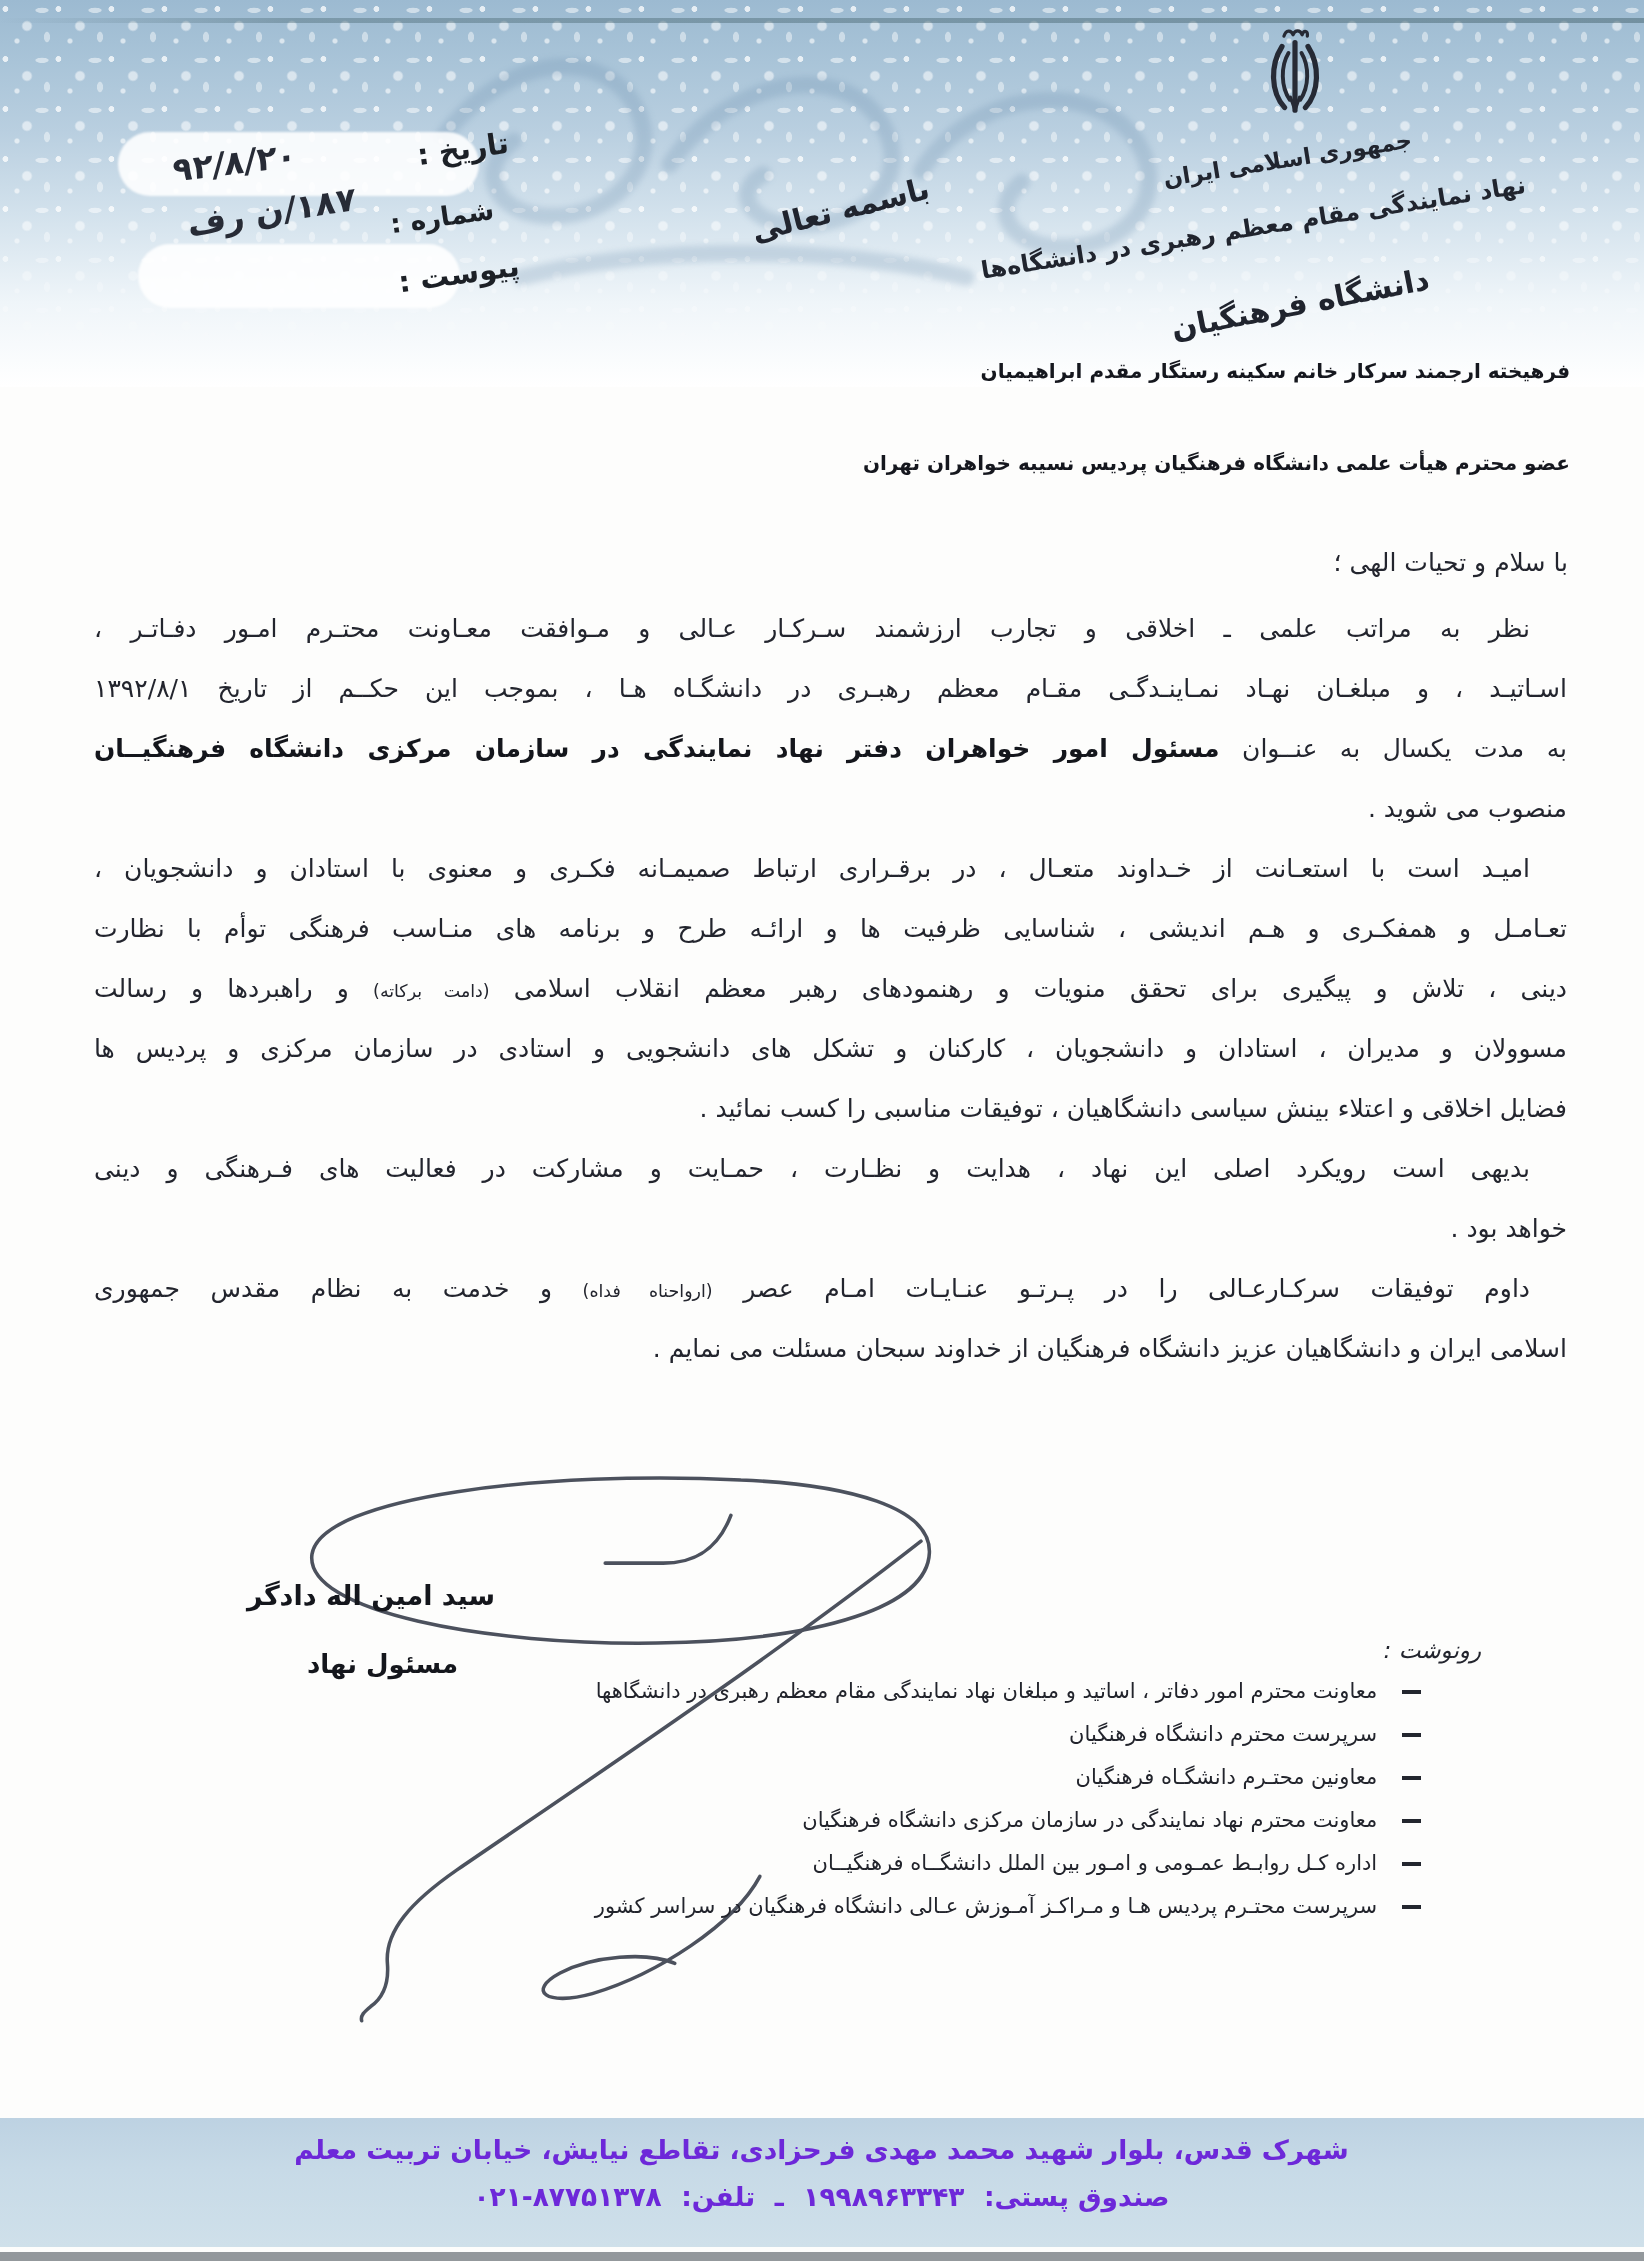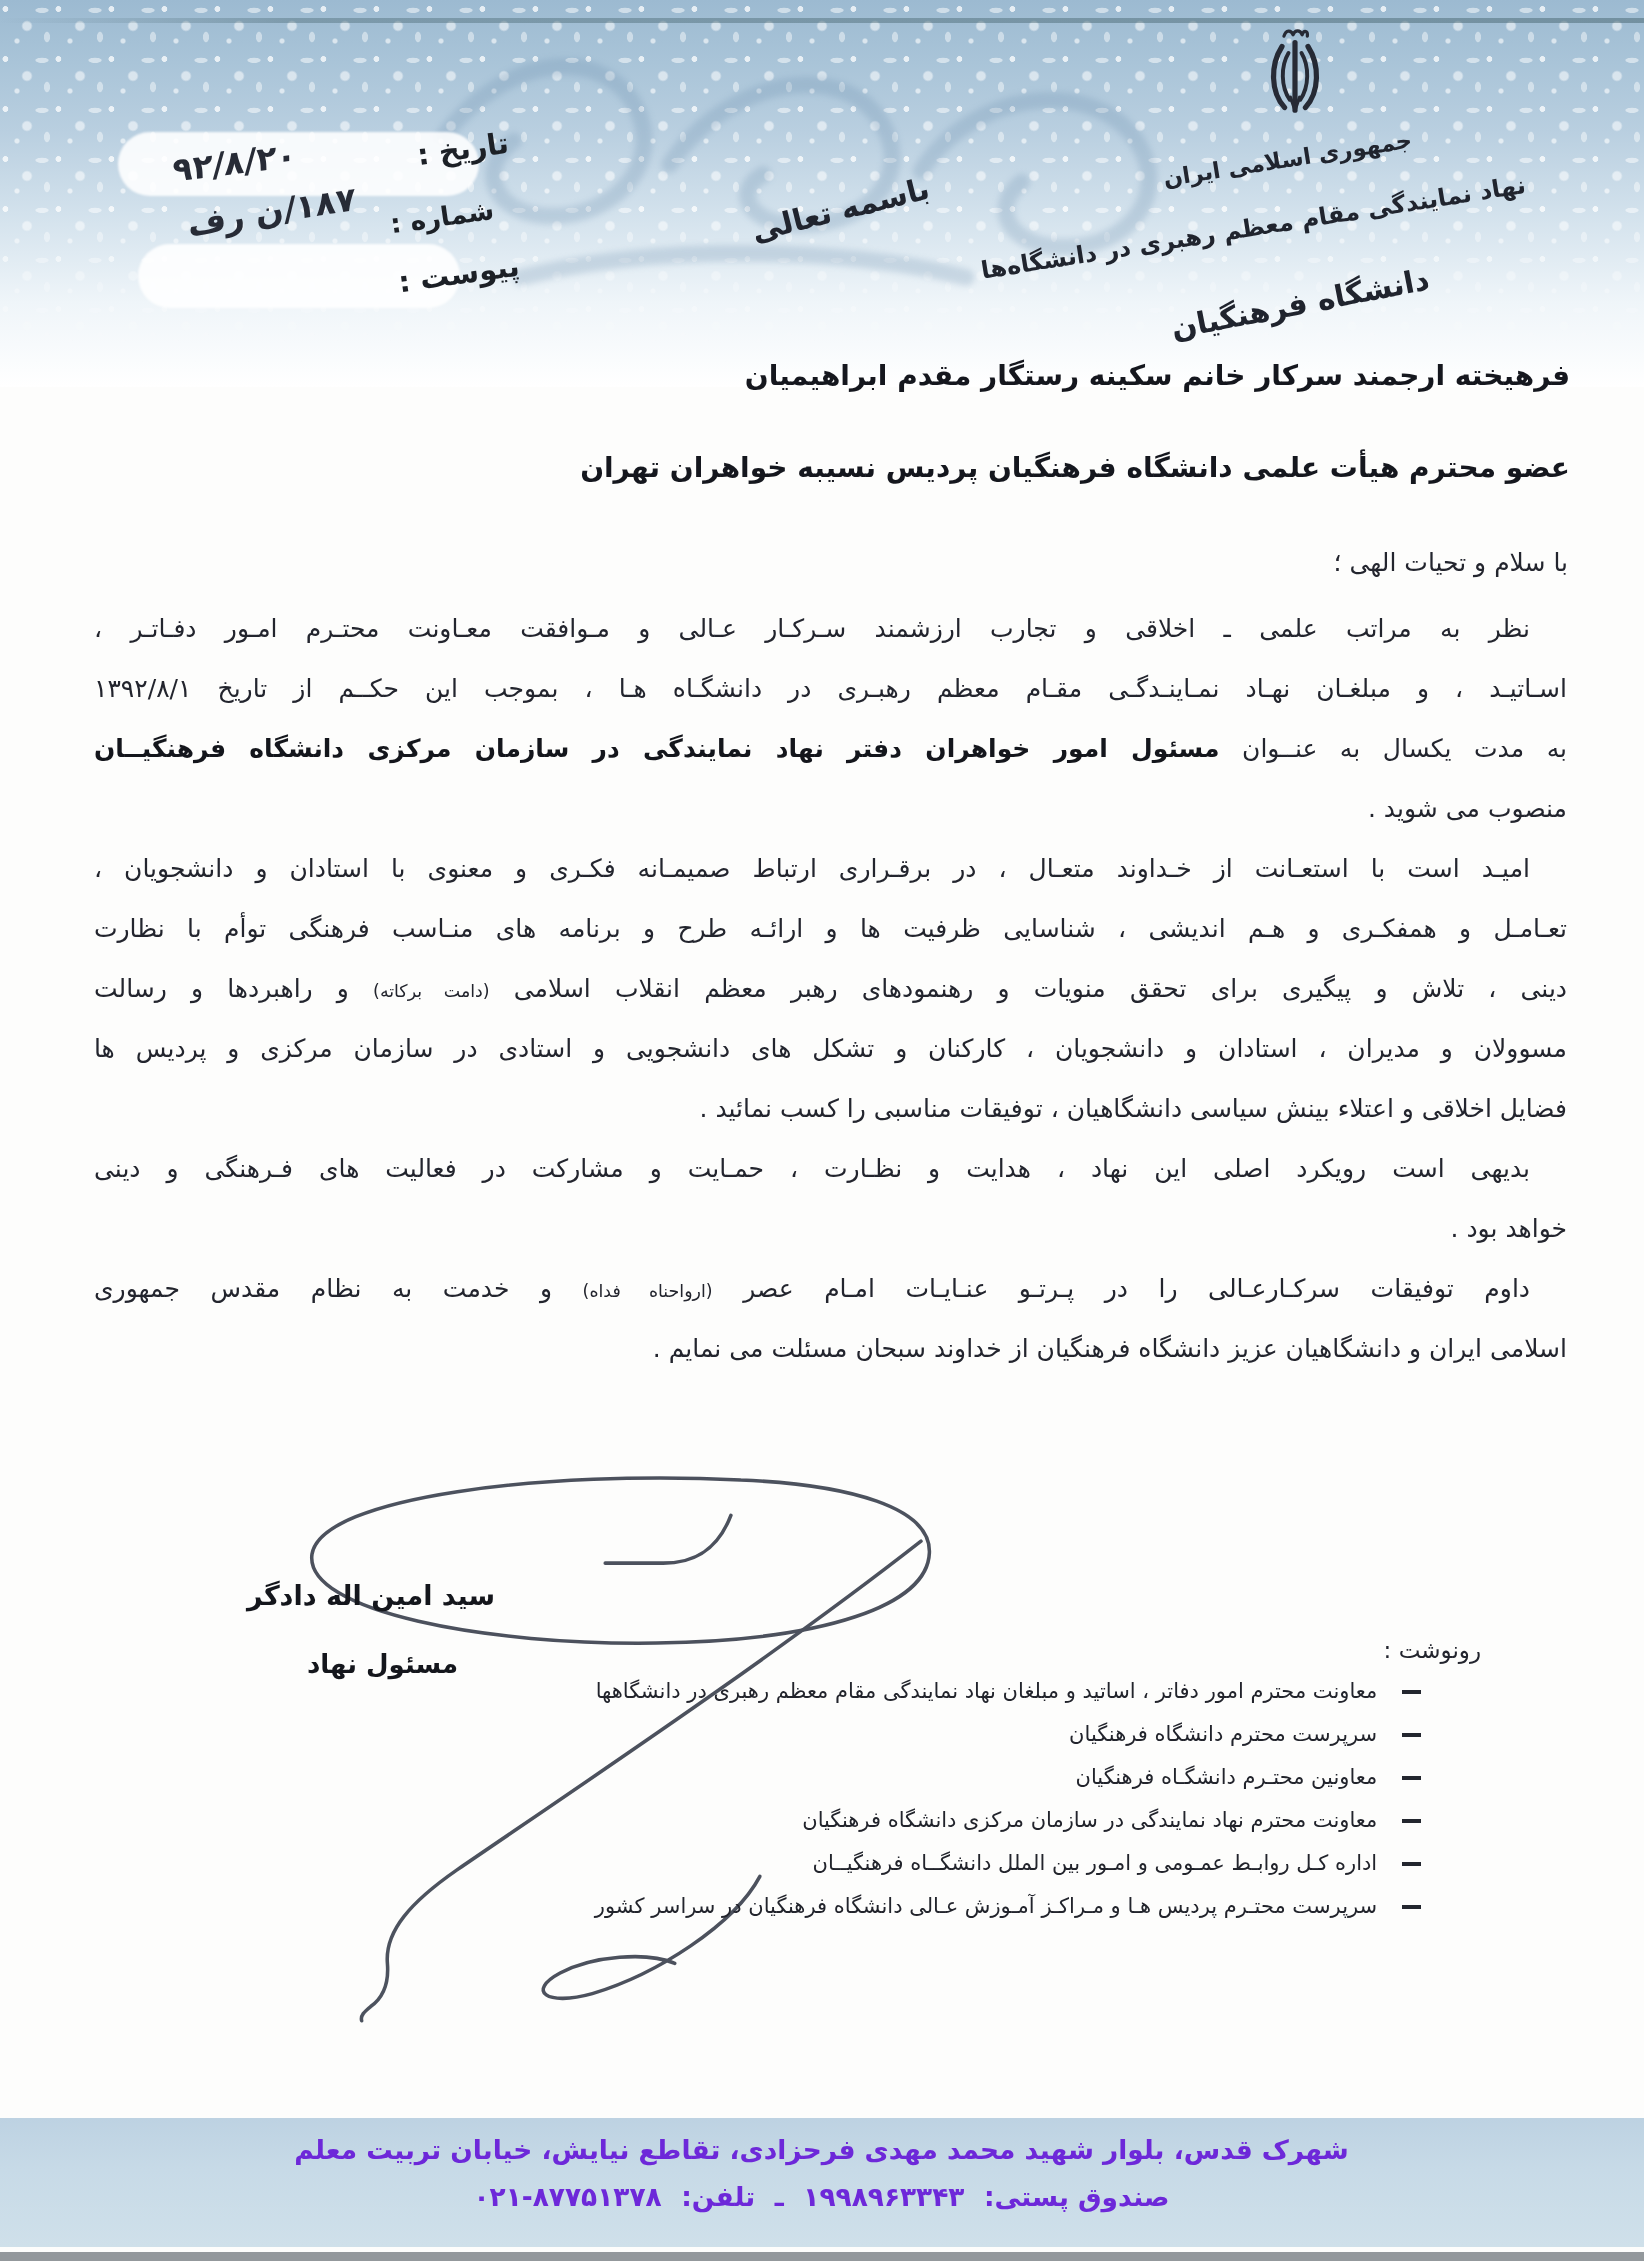--- a/index.html
+++ b/index.html
@@ -45,36 +45,36 @@
   #blob-date{left:119px;top:132px;width:361px;height:64px;}
   #blob-num{left:139px;top:244px;width:322px;height:64px;}
   .meta-label{font-weight:700;color:#1c2026;font-size:29px;white-space:nowrap;transform:rotate(-8deg);}
   .meta-value{font-weight:600;color:#272b36;font-size:33px;white-space:nowrap;letter-spacing:3.2px;}
   #date-label{left:418px;top:132px;}
   #num-label{left:391px;top:201px;font-size:26.4px;}
   #att-label{left:399px;top:257px;}
   #date-value{left:173px;top:143px;transform:rotate(-7deg) skewX(-6deg);}
   #num-value{left:188px;top:192px;transform:rotate(-9deg) skewX(-6deg);}
   
-  .addr{right:74px;font-size:28px;font-weight:700;color:#15171e;white-space:nowrap;}
+  .addr{right:74px;font-size:20px;font-weight:700;color:#15171e;white-space:nowrap;}
   #addr1{top:359px;}
   #addr2{top:451px;}
   #salutation{right:76px;top:548px;font-size:25px;}
   #body-lines{left:95px;top:599px;width:1473px;}
   .bline{height:60px;line-height:60px;font-size:25px;text-align:right;white-space:nowrap;}
   .bline.just{text-align:justify;text-align-last:justify;white-space:normal;height:60px;overflow:visible;}
   .bline.ind{padding-right:37px;}
   .bline .bold{font-weight:700;color:#14161c;margin-top:20px;}
   .bline .small{font-size:17.4px;}
   
   #signature-svg{left:245px;top:1451px;width:774px;height:580px;}
   #sig-name{left:273px;top:1580px;width:223px;font-size:27px;font-weight:700;color:#14161c;text-align:left;white-space:nowrap;}
   #sig-title{left:303px;top:1649px;width:161px;font-size:26px;font-weight:700;color:#14161c;text-align:center;white-space:nowrap;}
   
-  #cc-label{right:163px;top:1637px;font-size:23px;}
+  #cc-label{right:163px;top:1637px;font-size:23px;font-style:italic;}
   #cc-items{right:223px;top:1670px;width:1161px;}
   .cc-row{height:43px;line-height:43px;font-size:21px;text-align:right;white-space:nowrap;color:#22242c;}
   .dash{display:inline-block;width:19.3px;height:3.9px;background:#23262e;vertical-align:middle;margin-left:24.5px;}
   
   .foot-line{left:0;width:1645px;text-align:center;font-size:26.4px;font-weight:700;color:#6d28d9;}
   #foot1{top:2134px;}
   #foot2{top:2181px;}
   #foot2 span{margin:0 5.2px;}
 </style>
 </head>

